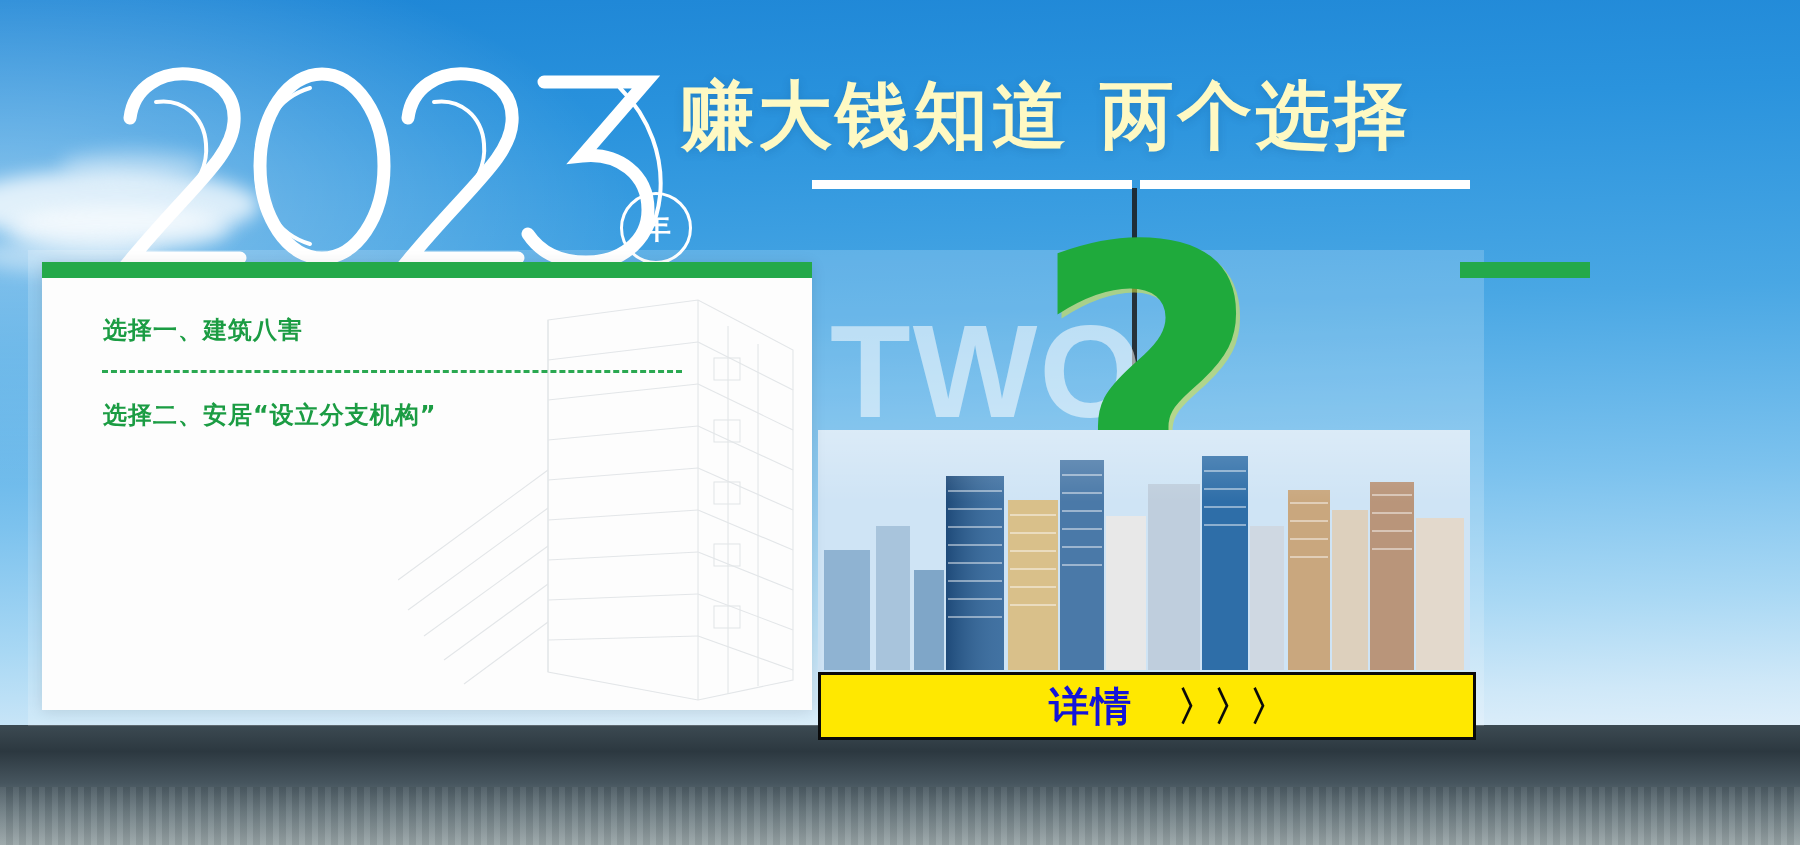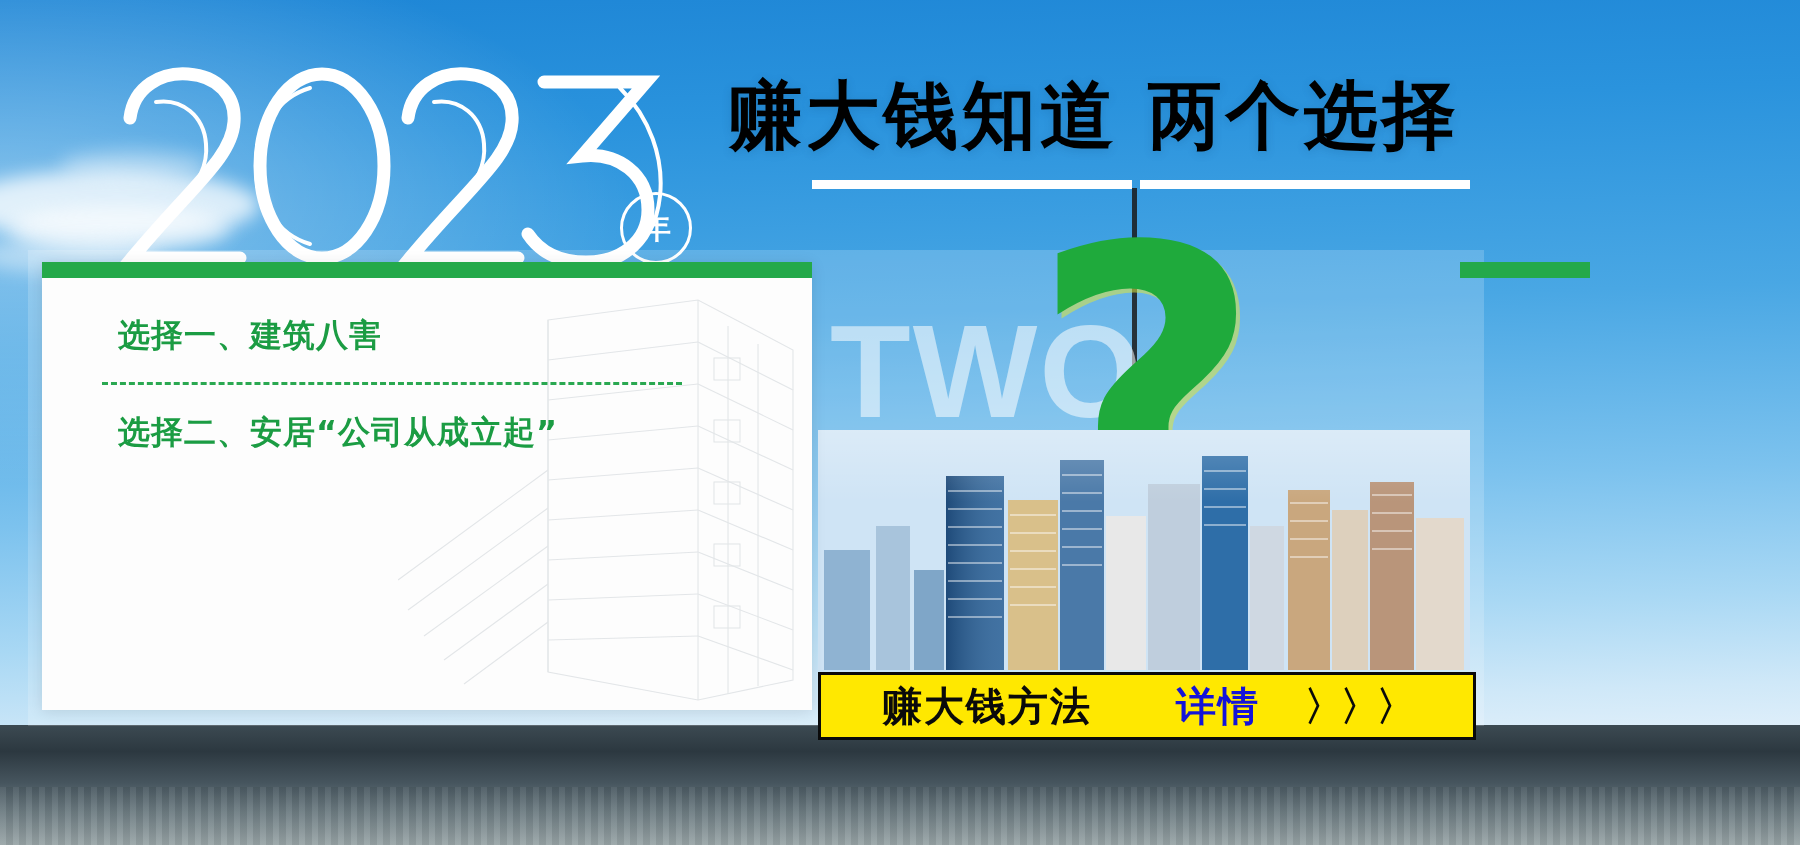--- a/index.html
+++ b/index.html
@@ -26,23 +26,23 @@
   
   .year-wrap{position:absolute;left:112px;top:62px;width:600px;height:210px;}
   .year-svg{width:100%;height:100%;overflow:visible;}
 
   
   .nian{position:absolute;left:620px;top:192px;width:66px;height:66px;border:3px solid #fff;border-radius:50%;
     display:flex;align-items:center;justify-content:center;color:#fff;font-size:30px;font-weight:700;
     font-family:"DejaVu Sans",sans-serif;letter-spacing:0;}
 
   
-  .headline{position:absolute;left:680px;top:78px;color:#000000;font-size:74px;font-weight:700;
+  .headline{position:absolute;left:680px;top:78px;color:#fef9c3;font-size:74px;font-weight:700;
     letter-spacing:4px;line-height:1;white-space:nowrap;font-family:"DejaVu Sans",sans-serif;
-    text-shadow:0 2px 10px rgba(10,60,110,.18);margin-left:48px;}
+    text-shadow:0 2px 10px rgba(10,60,110,.18);}
   .rule{position:absolute;top:180px;height:9px;background:#fff;}
   .rule-a{left:812px;width:320px;}
   .rule-b{left:1140px;width:330px;}
 
   
   .rpanel{position:absolute;left:812px;top:188px;width:658px;height:480px;}
   .vrule{position:absolute;left:320px;top:0;width:5px;height:292px;background:#1a1a1a;opacity:.85;}
 
   .wm{position:absolute;color:rgba(255,255,255,.55);font-weight:700;letter-spacing:2px;
       font-family:"Liberation Sans",sans-serif;line-height:1;margin-top:16px;}
@@ -65,21 +65,21 @@
   .cta-link{color:#1414d8;font-size:40px;font-weight:700;letter-spacing:2px;font-family:Liberation Sans, sans-serif;margin-left:40px;}
   .cta-arrows{color:#0a0a0a;font-size:40px;font-weight:700;letter-spacing:-4px;font-family:"Liberation Sans",sans-serif;}
 
   
   .card{position:absolute;left:42px;top:262px;width:770px;height:448px;background:#fdfdfd;
      box-shadow:0 2px 14px rgba(0,0,0,.10);}
   .card-bar{position:absolute;left:0;top:0;width:100%;height:16px;background:#24a94a;}
   .blueprint{position:absolute;right:-6px;top:18px;width:420px;height:430px;opacity:.5;pointer-events:none;}
   .card-inner{position:absolute;left:60px;top:52px;right:40px;}
 
-  .sec-title{color:#1b9c43;font-size:32px;font-weight:700;letter-spacing:1px;margin:0 0 14px 16px;
+  .sec-title{color:#1b9c43;font-size:24px;font-weight:700;letter-spacing:1px;margin:0 0 14px 1px;
     font-family:"DejaVu Sans",sans-serif;}
   .sec-body{font-size:20.5px;line-height:1.62;color:#141414;letter-spacing:.2px;
     font-family:"DejaVu Sans",sans-serif;margin:0;max-width:680px;}
   .g{color:#2aa851;}
   .divider{margin:24px 0 26px 0;height:0;border-top:3px dashed #2aa851;width:580px;}
   .sec2{margin-top:2px;}
   
   .wframe{position:absolute;left:28px;top:250px;width:1456px;height:476px;background:rgba(255,255,255,.18);}
   .gbar-right{position:absolute;left:1460px;top:262px;width:130px;height:16px;background:#24a94a;}
 </style>
@@ -201,21 +201,20 @@
         <rect x="554" y="64" width="40" height="2"></rect>
           <rect x="554" y="82" width="40" height="2"></rect>
         <rect x="554" y="100" width="40" height="2"></rect>
           <rect x="554" y="118" width="40" height="2"></rect>
       </g>
     </svg>
     <div class="cityfade"></div>
   </div>
 
   <div class="cta">
-    <span class="cta-main">赚大钱方法</span>
     <span class="cta-link">详情</span>
     <span class="cta-arrows">〉〉〉</span>
   </div>
 
   <div class="card">
     <div class="card-bar"></div>
 
     <svg class="blueprint" viewBox="0 0 420 430">
       <g fill="none" stroke="#c9cfd4" stroke-width="1.1">
         <path d="M150 40 L300 20 L395 70 L395 400 L300 420 L150 392 Z"></path>
@@ -254,19 +253,19 @@
 
     <div class="card-inner">
 
       <div>
         <h2 class="sec-title">选择一、建筑八害</h2>
       </div>
 
       <div class="divider"></div>
 
       <div class="sec2">
-        <h2 class="sec-title">选择二、安居“公司从成立起”</h2>
+        <h2 class="sec-title">选择二、安居“设立分支机构”</h2>
       </div>
 
     </div>
   </div>
 
 </div>
 
 </body></html>

